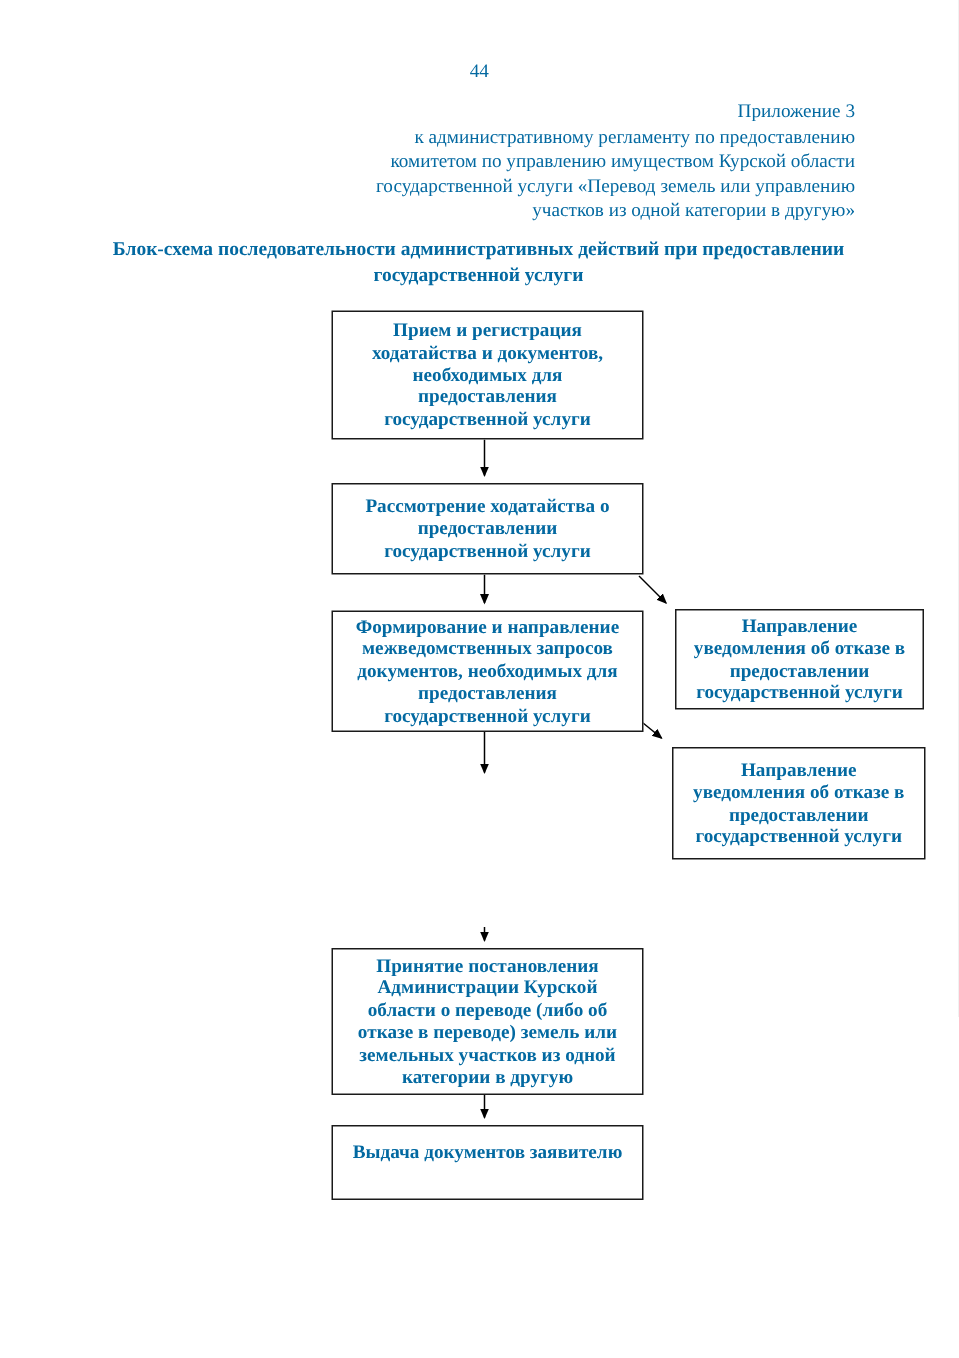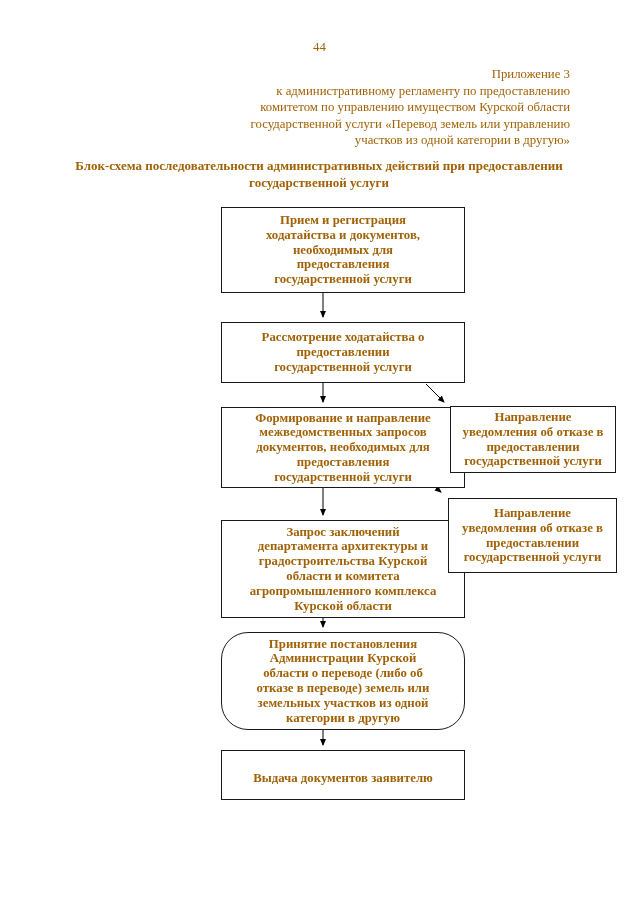--- a/index.html
+++ b/index.html
@@ -3,21 +3,21 @@
 <meta charset="utf-8">
 <style>
   html, body { margin: 0; padding: 0; background: #e8e8e8; }
   .page {
     position: relative;
     width: 639px;
     height: 905px;
     margin: 0 auto;
     background: #ffffff;
     font-family: "Liberation Serif", "DejaVu Serif", serif;
-    color: #a16207;
+    color: #0369a1;
     overflow: hidden;
   }
   .page-number {
     position: absolute;
     top: 40px;
     left: 0;
     width: 100%;
     text-align: center;
     font-size: 12.8px;
   }
@@ -48,27 +48,27 @@
     display: flex;
     align-items: center;
     justify-content: center;
     text-align: center;
     font-weight: bold;
     font-size: 12.8px;
     line-height: 14.8px;
     padding: 2px 4px;
   }
   .flow-box .box-text { white-space: pre-line; }
-  .main-col { left: 221px; width: 244px; }
+  .main-col { left: 221px; width: 208px; }
   .step-1 { top: 207px; height: 86px; }
   .step-2 { top: 322px; height: 61px; }
   .step-3 { top: 407px; height: 81px; align-items: center; }
   .step-4 { top: 520px; height: 98px; }
-  .step-5 { top: 632px; height: 98px; border-radius: 27px; }
-  .step-6 { top: 750px; height: 50px; align-items: flex-start; padding-top: 20px; }
+  .step-5 { top: 632px; height: 98px; }
+  .step-6 { top: 750px; height: 50px; align-items: flex-start; padding-top: 10px; }
   .side-1 { left: 450px; top: 406px; width: 166px; height: 67px; padding: 2px 6px; }
   .side-2 { left: 448px; top: 498px; width: 169px; height: 75px; padding: 2px 6px; }
   .arrow-layer {
     position: absolute;
     top: 0; left: 0;
     width: 639px; height: 905px;
     pointer-events: none;
   }
   .arrow-layer line { stroke: #000; stroke-width: 1; }
 </style>
@@ -119,28 +119,20 @@
   </div>
 
   <div class="flow-box main-col step-3">
     <span class="box-text">Формирование и направление
 межведомственных запросов
 документов, необходимых для
 предоставления
 государственной услуги</span>
   </div>
 
-  <div class="flow-box main-col step-4">
-    <span class="box-text">Запрос заключений
-департамента архитектуры и
-градостроительства Курской
-области и комитета
-агропромышленного комплекса
-Курской области</span>
-  </div>
 
   <div class="flow-box main-col step-5">
     <span class="box-text">Принятие постановления
 Администрации Курской
 области о переводе (либо об
 отказе в переводе) земель или
 земельных участков из одной
 категории в другую</span>
   </div>
 

